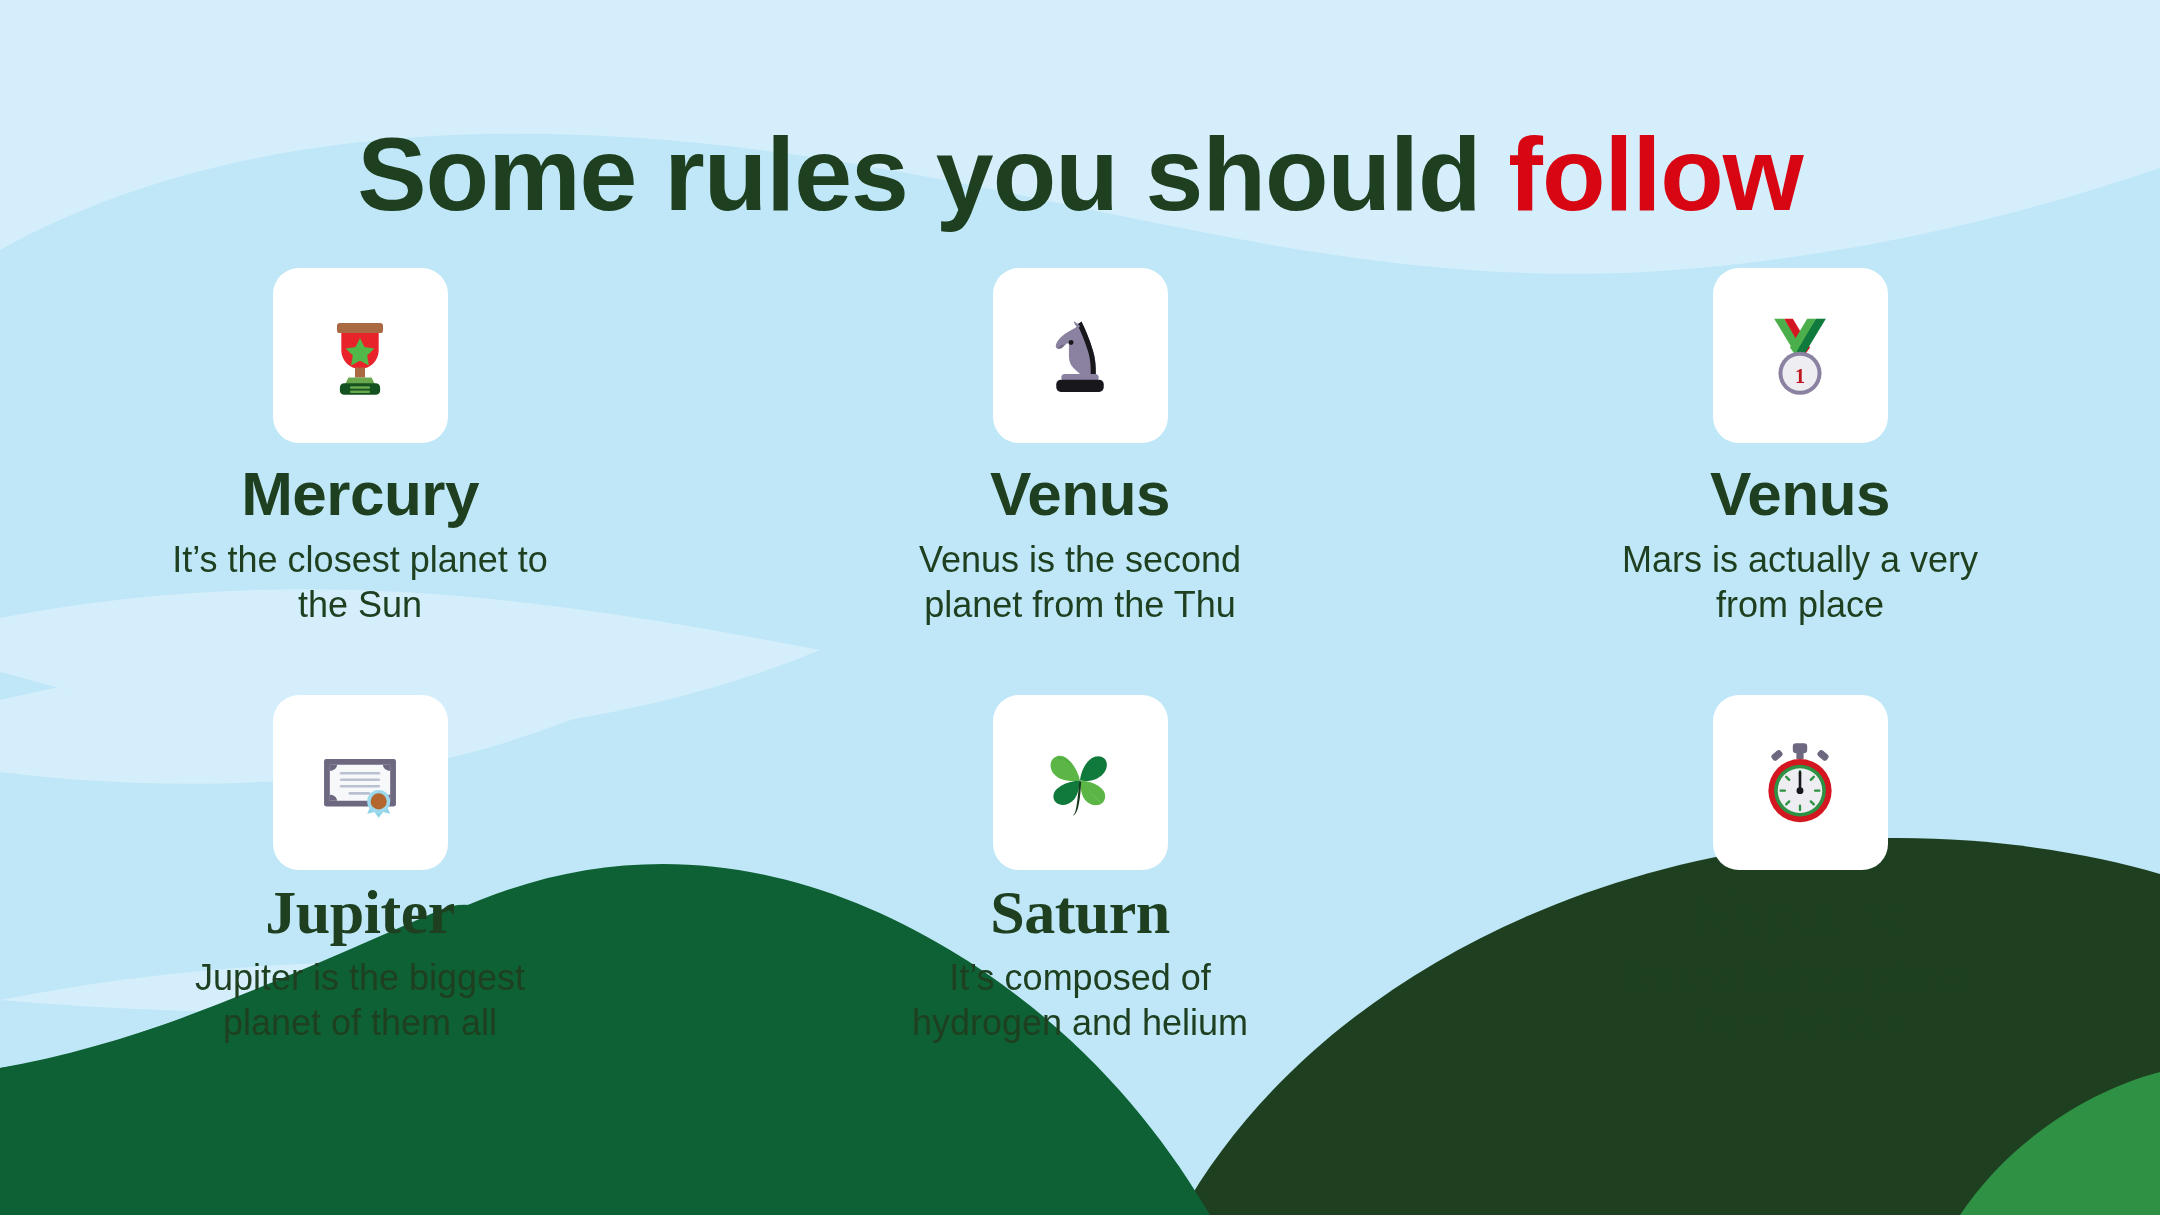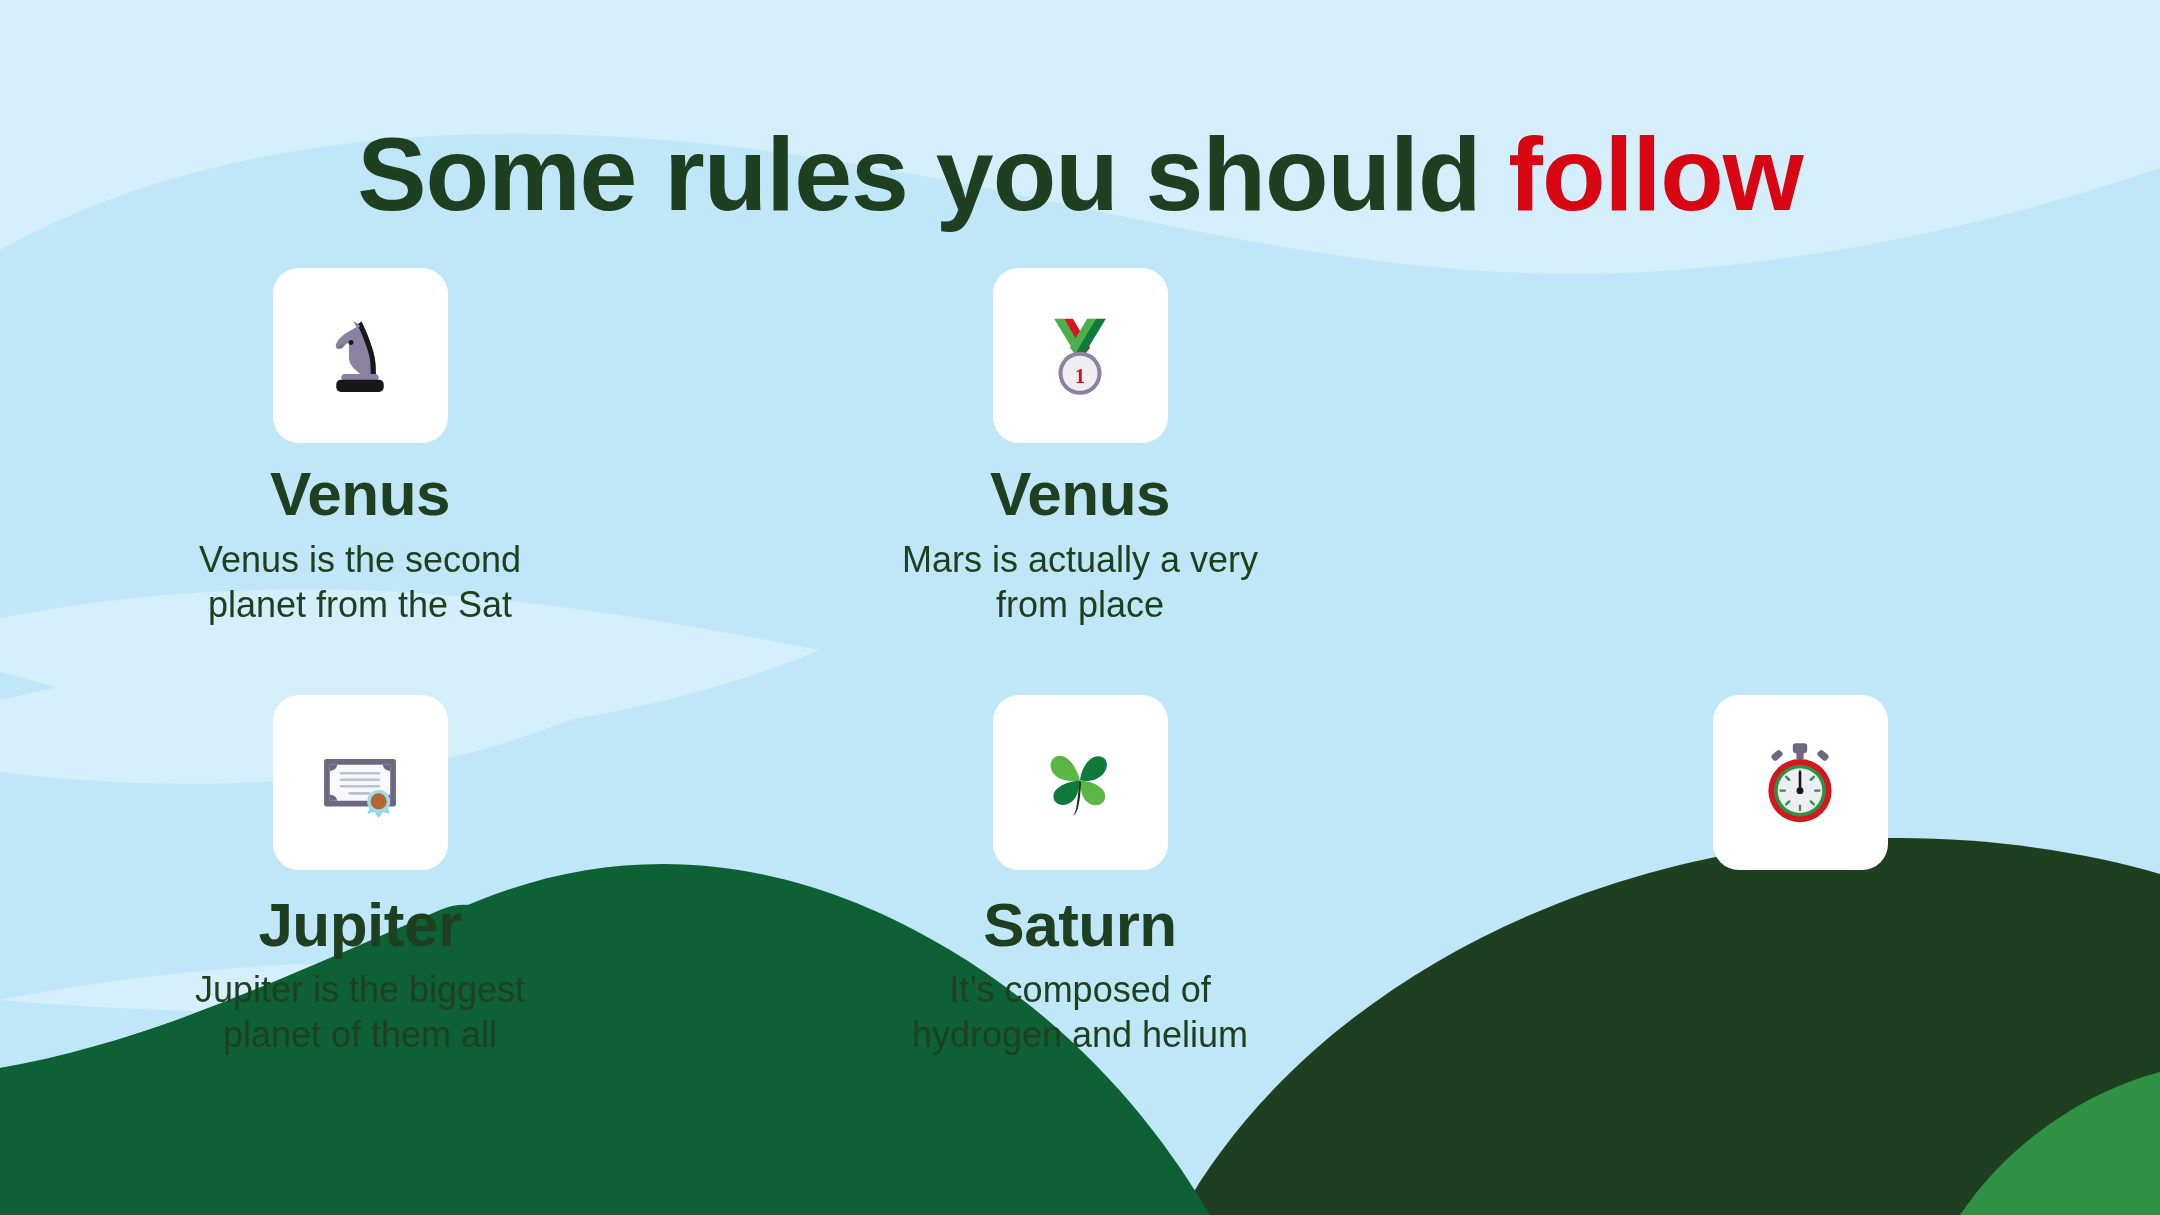--- a/index.html
+++ b/index.html
@@ -98,21 +98,22 @@
   .cell-desc {
     margin-top: 10px;
     font-size: 36px;
     color: #1e4020;
     line-height: 1.25;
     text-align: center;
     max-width: 470px;
     white-space: pre-line;
   }
   .row-2 .cell-title {
-    margin-top: 22px;
+    margin-top: 10px;
+    font-family: Liberation Serif, serif;
   }
 </style>
 </head>
 <body>
 
 <div id="slide">
 
   <svg class="bg-layer" viewBox="0 0 2160 1215" preserveAspectRatio="none">
     <rect x="0" y="0" width="2160" height="1215" fill="#bfe7f7"></rect>
     <path d="M0,250 C180,150 430,108 760,150 C1090,192 1360,300 1700,268 C1900,249 2050,205 2160,168 L2160,0 L0,0 Z" fill="#d4eefb"></path>
@@ -129,36 +130,53 @@
   </svg>
 
   <div class="title-wrap">
     <div class="title"><span>Some rules you should</span><span> </span><span class="accent">follow</span></div>
   </div>
 
   <div class="grid">
 
     <div class="row">
 
+      <div class="cell">
+        <div class="icon-card">
+          <svg width="92" height="92" viewBox="0 0 64 64">
+            <rect x="16" y="9" width="32" height="7" rx="2" fill="#a96a42"></rect>
+            <path d="M19 16 h26 v12 c0 7.2 -5.8 13 -13 13 s-13 -5.8 -13 -13 Z" fill="#e8232a"></path>
+            <path d="M32 19.5 l3.1 6.3 6.9 1 -5 4.9 1.2 6.9 -6.2 -3.3 -6.2 3.3 1.2 -6.9 -5 -4.9 6.9 -1 Z" fill="#52b847"></path>
+            <rect x="28.5" y="40" width="7" height="7" fill="#a96a42"></rect>
+            <path d="M24 47 h16 l2.5 5 h-21 Z" fill="#6aa84f"></path>
+            <rect x="18" y="51" width="28" height="8" rx="3" fill="#14521f"></rect>
+            <rect x="25" y="53" width="14" height="1.8" rx="0.9" fill="#6aa84f"></rect>
+            <rect x="25" y="56" width="14" height="1.8" rx="0.9" fill="#6aa84f"></rect>
+          </svg>
+        </div>
+        <div class="cell-title">Mercury</div>
+        <div class="cell-desc">It’s the closest planet to
+the Sun</div>
+      </div>
 
       <div class="cell">
         <div class="icon-card">
           <svg width="92" height="92" viewBox="0 0 64 64">
             <path d="M33 8 c-1.5 2.5 -3.5 4.2 -6 5.4 -5.2 2.5 -9.5 5.8 -11.3 9.6 -1.2 2.4 -0.3 4.2 1.6 4.2 1.4 0 2.3 -0.7 3.2 -1.6 l2.1 -2.1 c0.8 -0.8 1.7 -0.4 1.7 0.7 v7.5 c0 4.9 1.6 7.6 5.2 10.5 3 2.4 4.6 4.2 5 7.3 h8.4 c0.5 -8.2 0.1 -15.2 -1.9 -21.5 C38.6 20.1 35.8 13.6 33 8 Z" fill="#8a82a0"></path>
             <path d="M33 8 c2.8 5.6 5.6 12.1 7.9 20 2 6.3 2.4 13.3 1.9 21.5 h-3.6 c0.6 -8.3 0.3 -14.9 -1.7 -21 -2.3 -7.2 -4.8 -13.3 -7.4 -18.6 1 -0.6 2 -1.2 2.9 -1.9 Z" fill="#17171c"></path>
             <path d="M30.5 12.5 c-1.4 -1.2 -2.4 -2.7 -2.9 -4.6 1.9 0.9 3.4 2.1 4.5 3.5 Z" fill="#8a82a0"></path>
             <circle cx="25.8" cy="22.6" r="1.7" fill="#17171c"></circle>
             <path d="M16.6 26.4 c1 -1.3 2.6 -2.3 4.3 -2.4 -0.8 1.7 -2.3 2.8 -4.3 2.4 Z" fill="#6d6680"></path>
             <rect x="19" y="44.5" width="26" height="5" rx="2.5" fill="#8a82a0"></rect>
             <rect x="15.5" y="48.5" width="33" height="8.5" rx="3.2" fill="#17171c"></rect>
           </svg>
         </div>
         <div class="cell-title">Venus</div>
         <div class="cell-desc">Venus is the second
-planet from the Sat</div>
+planet from the Thu</div>
       </div>
 
       <div class="cell">
         <div class="icon-card">
           <svg width="92" height="92" viewBox="0 0 64 64">
             <path d="M14 6 h7 l14 22 -4 6 Z" fill="#4bb04b"></path>
             <path d="M21 6 h6 l12 20 -3.5 5 Z" fill="#d3161f"></path>
             <path d="M50 6 h-7 L29 28 l4 6 Z" fill="#0f7a3c"></path>
             <path d="M43 6 h-6 L25 26 l3.5 5 Z" fill="#4bb04b"></path>
             <g>

